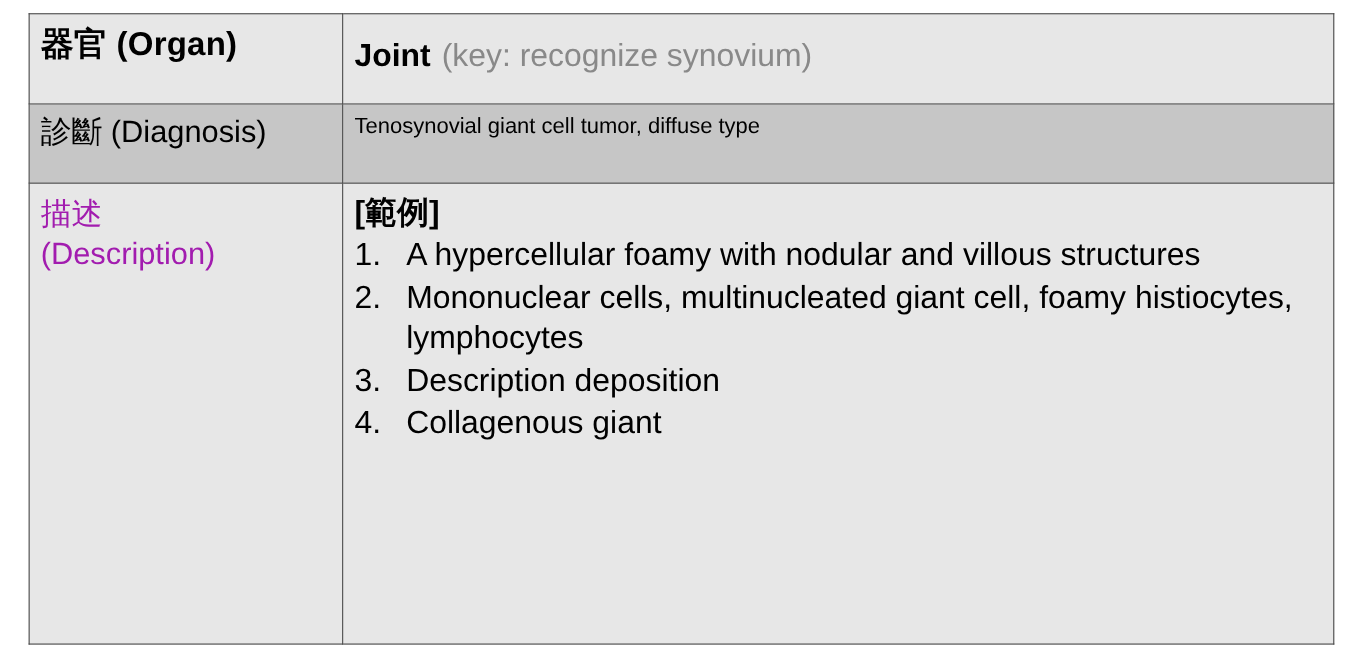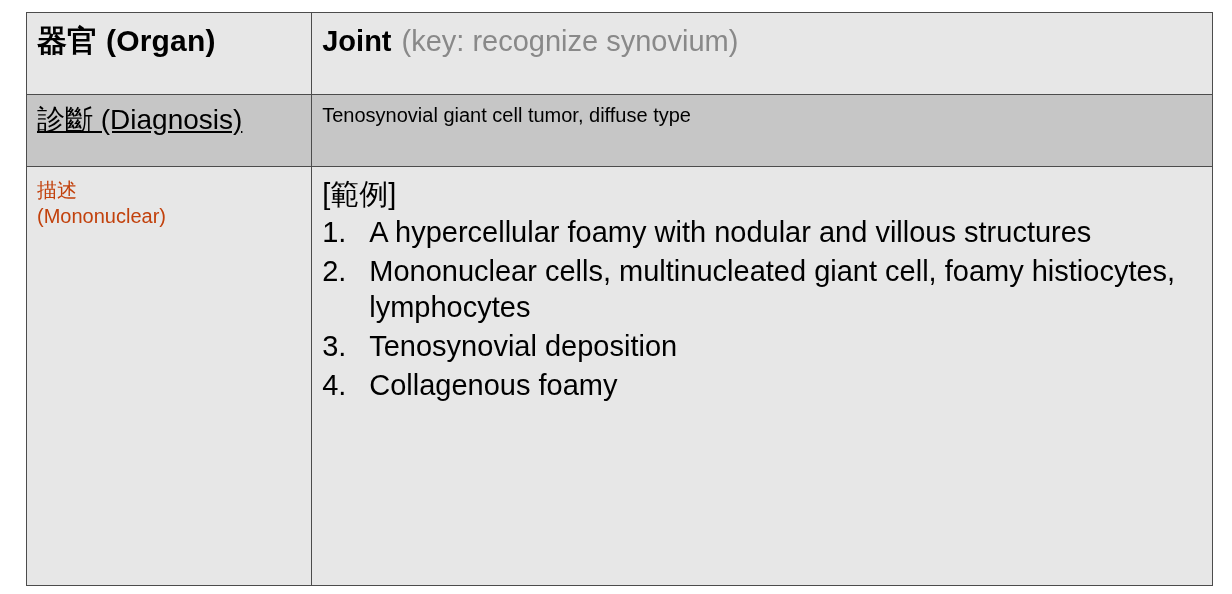--- a/index.html
+++ b/index.html
@@ -55,72 +55,72 @@
     font-size: 30px;
     font-weight: bold;
     color: #000000;
     line-height: 1.18;
     letter-spacing: 0.2px;
   }
   .organ-value {
     font-size: 29px;
     line-height: 1.18;
     color: #000000;
-    padding-top: 11px;
+    padding-top: 21px;
   }
   .organ-name {
     font-weight: bold;
     color: #000000;
   }
   .organ-key {
     color: #898989;
     font-weight: normal;
   }
 
   
   .row-diagnosis td {
     background: #c6c6c6;
     height: 71px;
   }
   .label-diagnosis {
     font-size: 28px;
     color: #000000;
     line-height: 1.18;
     padding-top: 8px;
-    text-decoration: underline;
   }
   .diagnosis-value {
     font-size: 20px;
     color: #000000;
     line-height: 1.18;
     padding-top: 9px;
   }
 
   
   .row-description td {
     background: #e7e7e7;
     height: 418px;
   }
   .label-description {
-    font-size: 20px;
-    color: #c2410c;
+    font-size: 28px;
+    color: #a21caf;
     line-height: 1.30;
     padding-top: 10px;
   }
   .label-description .ld-line { display: block; }
 
   .desc-body {
     font-size: 29px;
     color: #000000;
     line-height: 1.24;
     padding-top: 10px;
   }
   .desc-example {
     display: block;
     margin: 0 0 2px 0;
+    font-weight: bold;
   }
   ol.desc-list {
     list-style: none;
     margin: 0;
     padding: 0;
   }
   ol.desc-list > li {
     display: flex;
     align-items: flex-start;
     margin: 0 0 3px 0;
@@ -164,42 +164,42 @@
         </td>
         <td>
           <div class="cell-pad diagnosis-value">Tenosynovial giant cell tumor, diffuse type</div>
         </td>
       </tr>
 
       <tr class="row-description">
         <td>
           <div class="cell-pad label-description">
             <span class="ld-line">描述</span>
-            <span class="ld-line">(Mononuclear)</span>
+            <span class="ld-line">(Description)</span>
           </div>
         </td>
         <td>
           <div class="cell-pad desc-body">
             <span class="desc-example">[範例]</span>
             <ol class="desc-list">
               <li>
                 <span class="num">1.</span>
                 <span class="txt">A hypercellular foamy with nodular and villous structures</span>
               </li>
               <li>
                 <span class="num">2.</span>
                 <span class="txt">Mononuclear cells, multinucleated giant cell, foamy histiocytes, lymphocytes</span>
               </li>
               <li>
                 <span class="num">3.</span>
-                <span class="txt">Tenosynovial deposition</span>
+                <span class="txt">Description deposition</span>
               </li>
               <li>
                 <span class="num">4.</span>
-                <span class="txt">Collagenous foamy</span>
+                <span class="txt">Collagenous giant</span>
               </li>
             </ol>
           </div>
         </td>
       </tr>
 
     </tbody>
   </table>
 
 </div>

